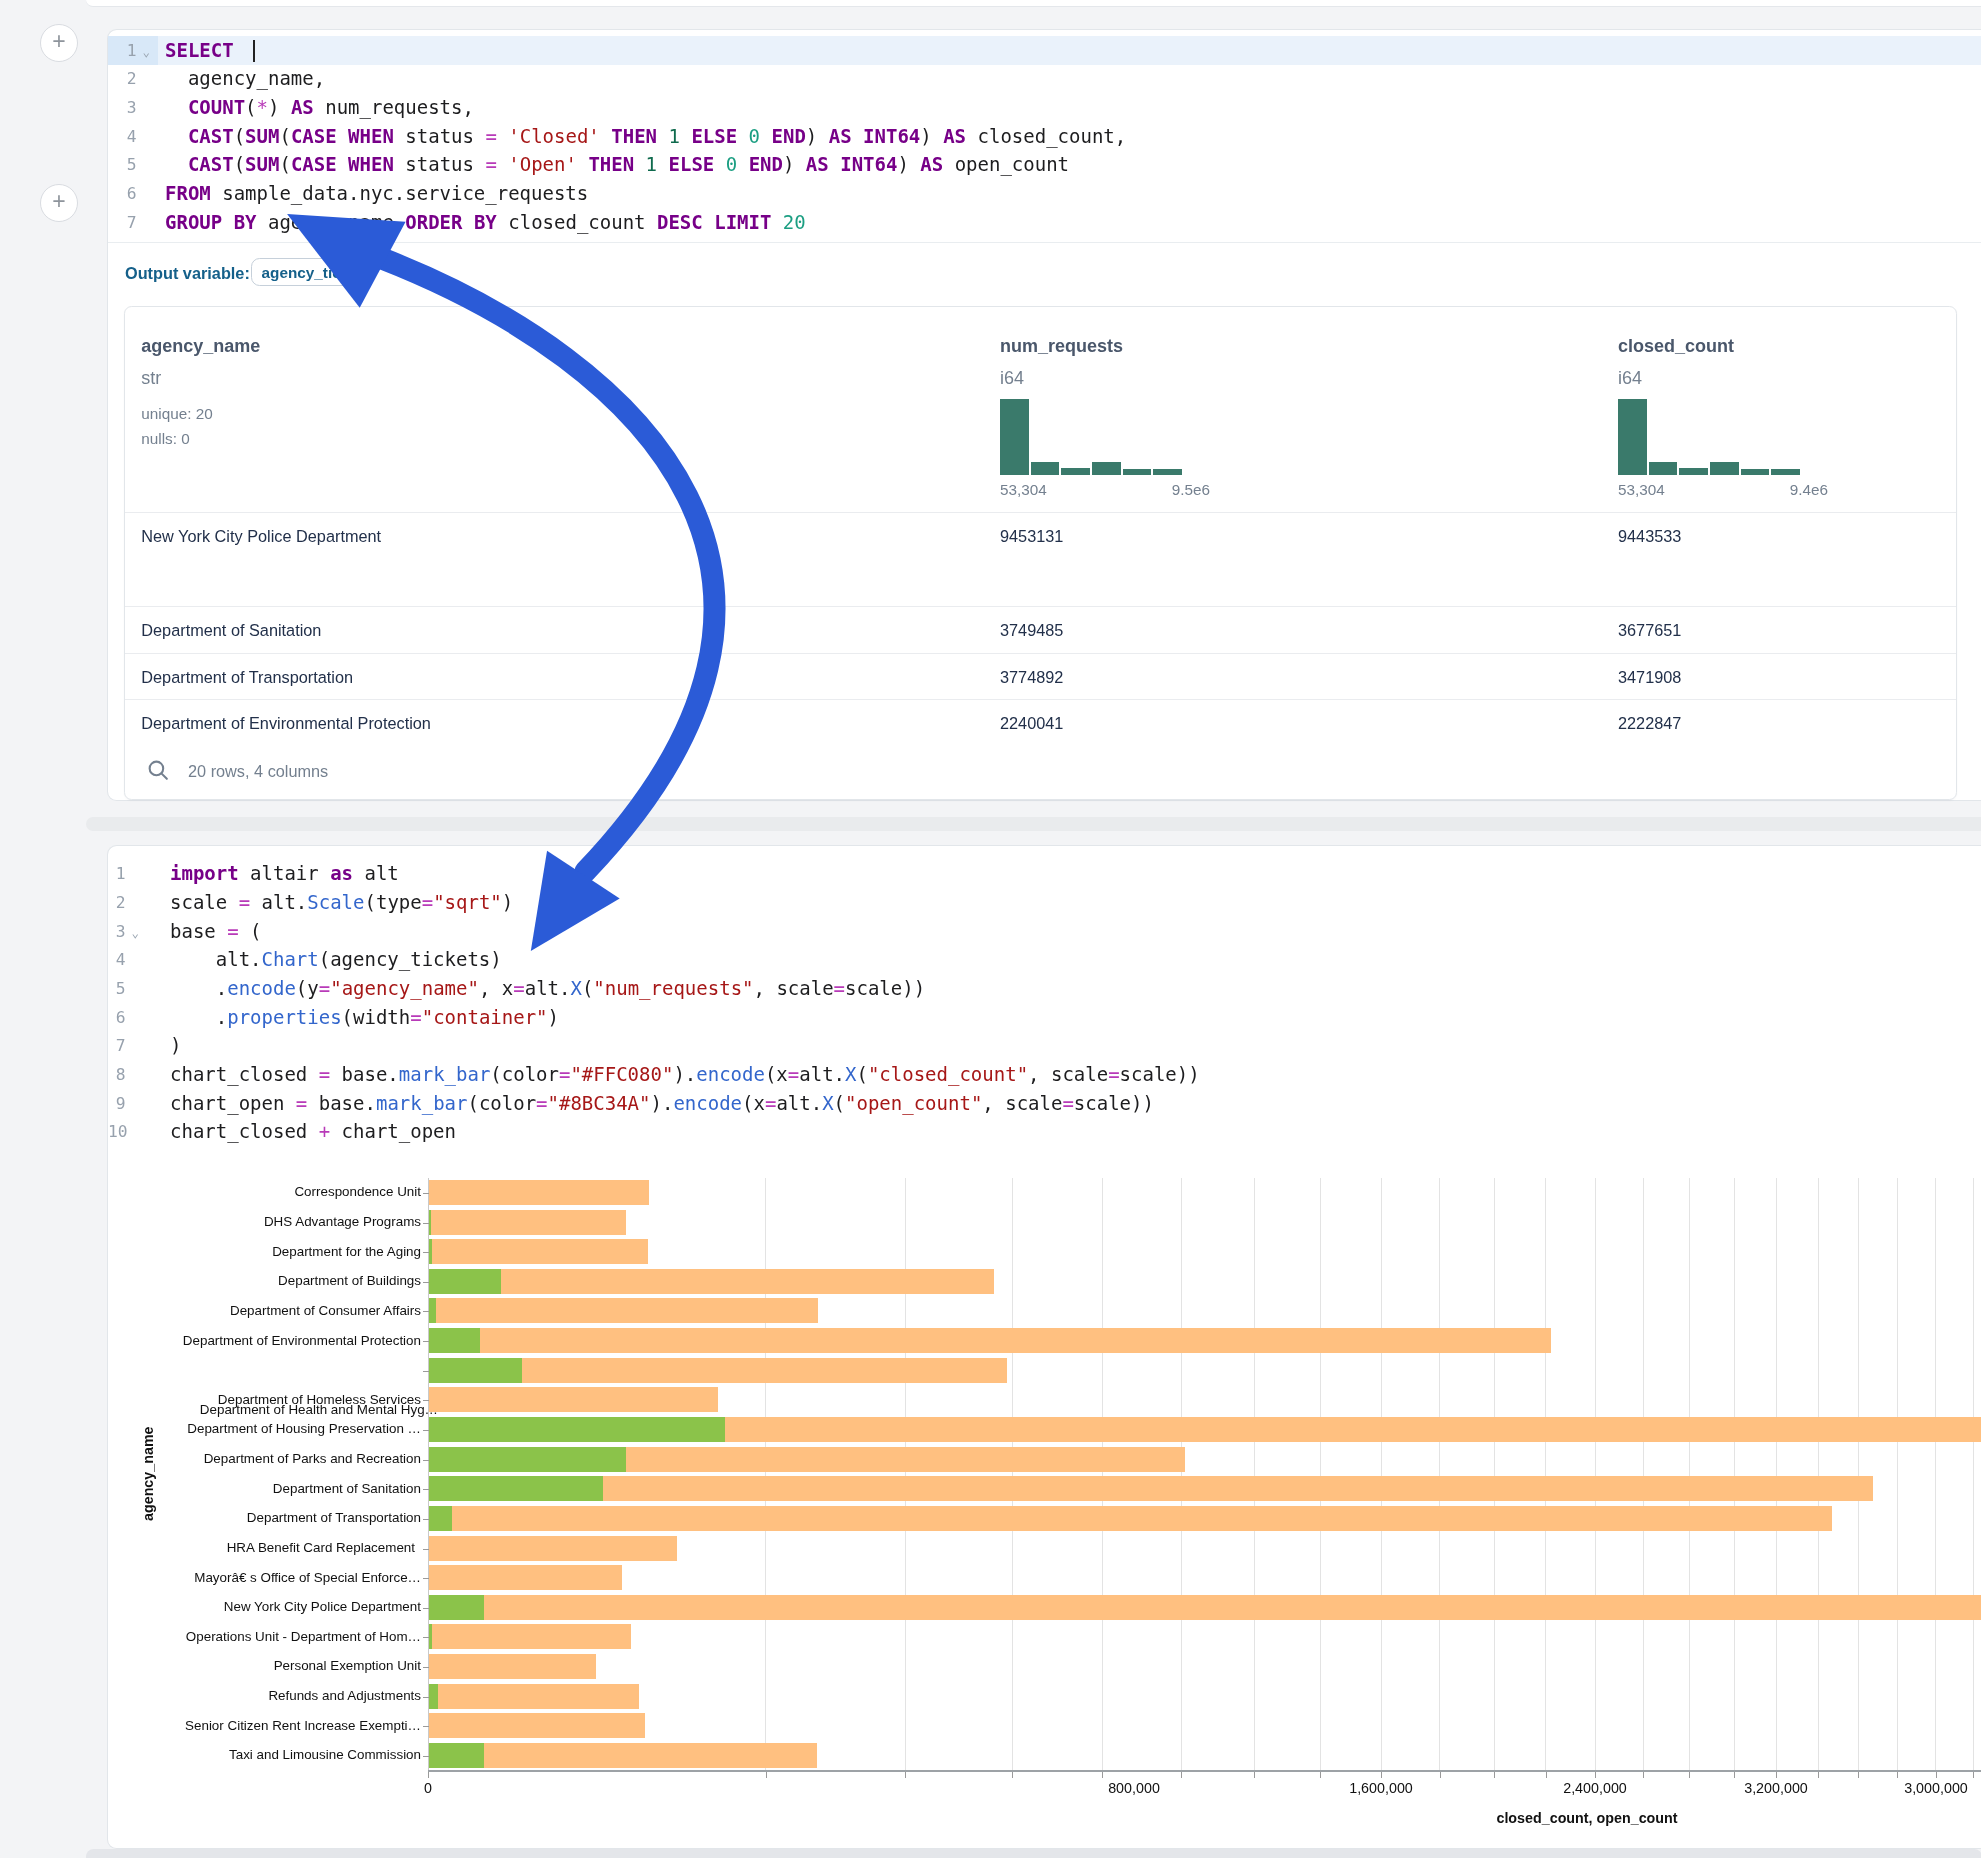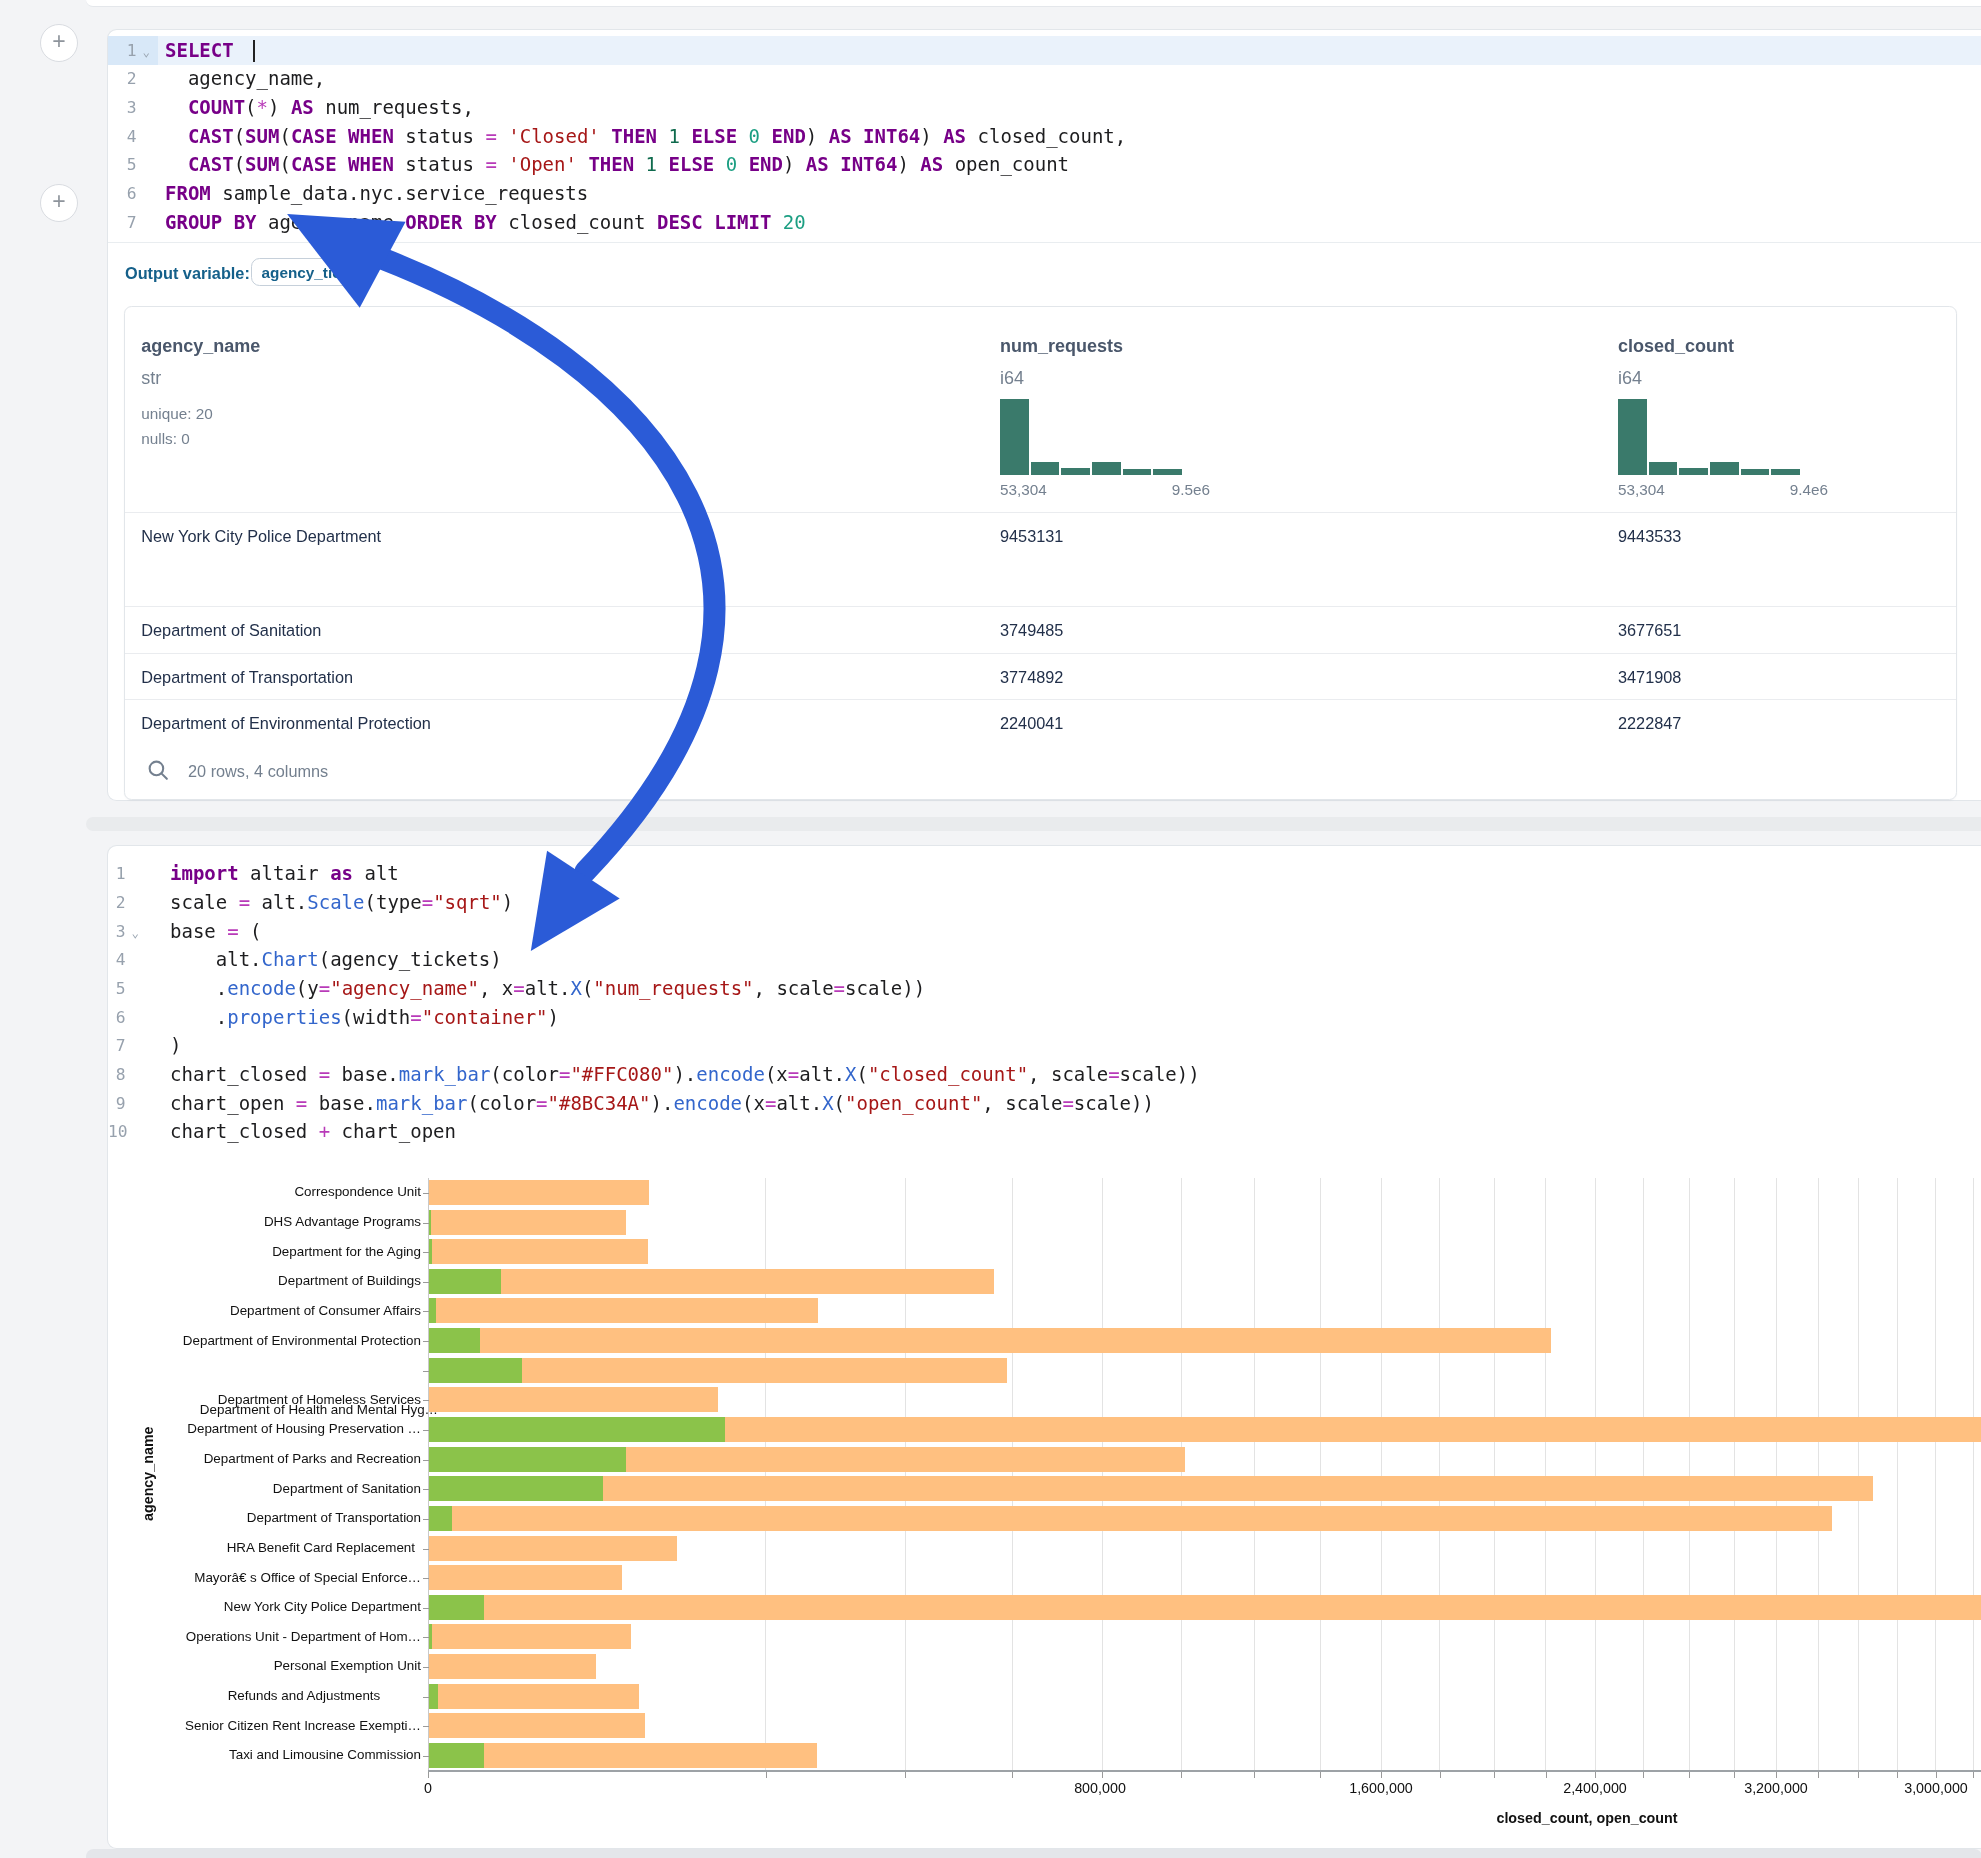--- a/index.html
+++ b/index.html
@@ -252,21 +252,21 @@
       <div class="ylab" style="left: 157px; top: 1540px;">HRA Benefit Card Replacement</div>
       <div class="ytick" style="left: 423px; top: 1549px;"></div>
       <div class="ylab" style="left: 163px; top: 1570px;">Mayorâ€ s Office of Special Enforce…</div>
       <div class="ytick" style="left: 423px; top: 1578px;"></div>
       <div class="ylab" style="left: 163px; top: 1599px;">New York City Police Department</div>
       <div class="ytick" style="left: 423px; top: 1608px;"></div>
       <div class="ylab" style="left: 163px; top: 1629px;">Operations Unit - Department of Hom…</div>
       <div class="ytick" style="left: 423px; top: 1637px;"></div>
       <div class="ylab" style="left: 163px; top: 1658px;">Personal Exemption Unit</div>
       <div class="ytick" style="left: 423px; top: 1667px;"></div>
-      <div class="ylab" style="left: 175px; top: 1688px; text-align: center;">Refunds and Adjustments</div>
+      <div class="ylab" style="left: 163px; top: 1688px;">Refunds and Adjustments</div>
       <div class="ytick" style="left: 423px; top: 1697px;"></div>
       <div class="ylab" style="left: 163px; top: 1718px;">Senior Citizen Rent Increase Exempti…</div>
       <div class="ytick" style="left: 423px; top: 1726px;"></div>
       <div class="ylab" style="left: 163px; top: 1747px;">Taxi and Limousine Commission</div>
       <div class="ytick" style="left: 423px; top: 1756px;"></div>
       <div class="axis-title" style="position: absolute; left: 140px; top: 1369px; height: 210px; writing-mode: vertical-rl; transform: rotate(180deg); text-align: center;">agency_name</div>
       <div style="position: absolute; left: 428px; top: 1770px; width: 1553px; height: 1.9px; background: rgb(157, 162, 166);"></div>
       <div class="xtick" style="left: 428px; top: 1772px; position: absolute;"></div>
       <div class="xtick" style="left: 766px; top: 1772px; position: absolute;"></div>
       <div class="xtick" style="left: 905px; top: 1772px; position: absolute;"></div>
@@ -283,21 +283,21 @@
       <div class="xtick" style="left: 1643px; top: 1772px; position: absolute;"></div>
       <div class="xtick" style="left: 1689px; top: 1772px; position: absolute;"></div>
       <div class="xtick" style="left: 1734px; top: 1772px; position: absolute;"></div>
       <div class="xtick" style="left: 1776px; top: 1772px; position: absolute;"></div>
       <div class="xtick" style="left: 1818px; top: 1772px; position: absolute;"></div>
       <div class="xtick" style="left: 1858px; top: 1772px; position: absolute;"></div>
       <div class="xtick" style="left: 1897px; top: 1772px; position: absolute;"></div>
       <div class="xtick" style="left: 1936px; top: 1772px; position: absolute;"></div>
       <div class="xtick" style="left: 1973px; top: 1772px; position: absolute;"></div>
       <div class="xlab" style="left: 428px; top: 1780px;">0</div>
-      <div class="xlab" style="left: 1100px; top: 1780px;">800,000</div>
+      <div class="xlab" style="left: 1134px; top: 1780px;">800,000</div>
       <div class="xlab" style="left: 1381px; top: 1780px;">1,600,000</div>
       <div class="xlab" style="left: 1595px; top: 1780px;">2,400,000</div>
       <div class="xlab" style="left: 1776px; top: 1780px;">3,200,000</div>
       <div class="xlab" style="left: 1936px; top: 1780px;">3,000,000</div>
       <div class="axis-title" style="position: absolute; left: 1587px; top: 1810px; transform: translateX(-50%);">closed_count, open_count</div>
     </div>
 
   <svg id="arrow-svg" width="1982" height="1858" viewBox="0 0 2073 1944" style="position:absolute;left:0;top:0;pointer-events:none;">
     <path id="arrow-tail" d="M 398 270 C 680 380, 900 610, 612 912" fill="none" stroke-width="23" stroke-linecap="round" stroke="#2b5bd7"></path>
     <polygon id="arrow-head-top" points="300,224 376,322 424,232" fill="#2b5bd7"></polygon>

